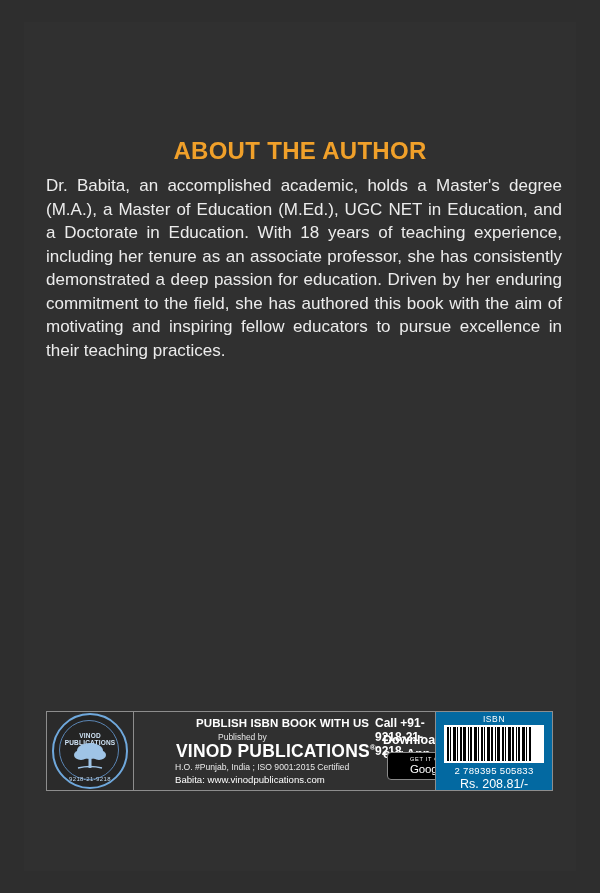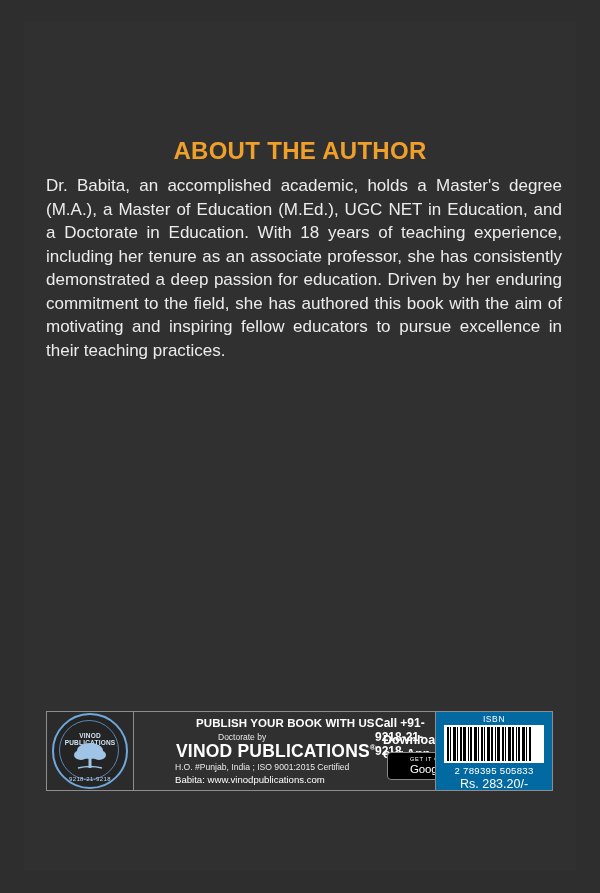--- a/index.html
+++ b/index.html
@@ -289,25 +289,25 @@
             <ellipse cx="11" cy="14" rx="7" ry="5" fill="#9fc4e6"></ellipse>
             <ellipse cx="29" cy="14" rx="7" ry="5" fill="#9fc4e6"></ellipse>
             <rect x="18.5" y="15" width="3" height="12" fill="#9fc4e6"></rect>
             <path d="M8 27 Q20 24 32 27" stroke="#9fc4e6" stroke-width="1.5" fill="none"></path>
           </svg>
           <div class="logo-bottomtext">9218-21-9218</div>
         </div>
       </div>
 
       <div class="footer-mid">
-        <div class="publish-line">PUBLISH YOUR BOOK WITH US</div>
+        <div class="publish-line">PUBLISH ISBN BOOK WITH US</div>
 
         <div class="call-line">Call +91-9218-21-9218</div>
 
-        <div class="published-by">Doctorate by</div>
+        <div class="published-by">Published by</div>
 
         <div class="brand">
           <span>VINOD PUBLICATIONS</span><span class="brand-reg">®</span>
         </div>
 
         <div class="ho-line">H.O. #Punjab, India ; ISO 9001:2015 Certified</div>
 
         <div class="website-line">Babita: www.vinodpublications.com</div>
 
         <div class="download-line">Download our App</div>
@@ -374,18 +374,18 @@
             <span class="bar" style="width:2px;background:#fff"></span>
           <span class="bar" style="width:3px"></span>
             <span class="bar" style="width:1px;background:#fff"></span>
           <span class="bar" style="width:1px"></span>
             <span class="bar" style="width:2px;background:#fff"></span>
           <span class="bar" style="width:2px"></span>
         </div>
 
         <div class="isbn-digits">2  789395  505833</div>
 
-        <div class="price">Rs. 283.20/-</div>
+        <div class="price">Rs. 208.81/-</div>
       </div>
 
     </div>
   </div>
 </div>
 
 </body></html>

